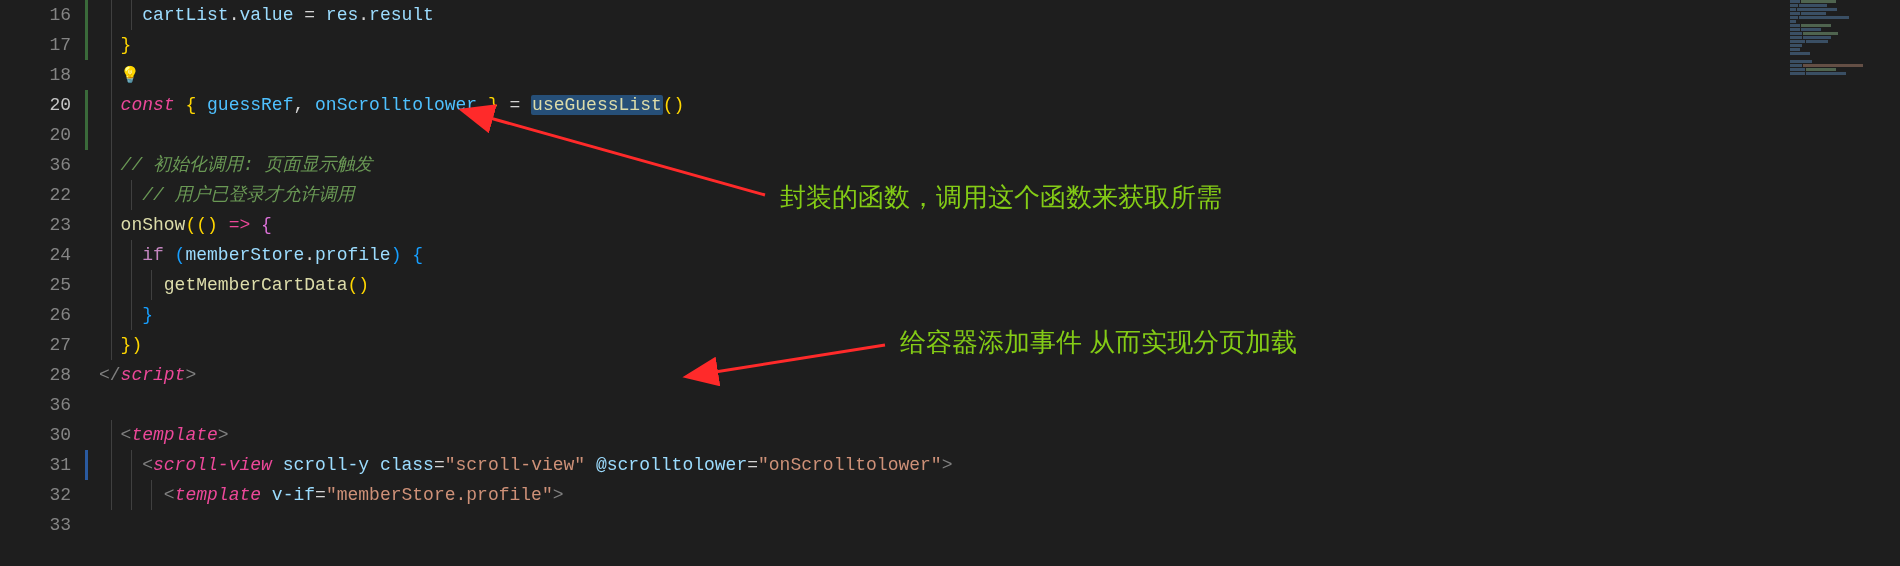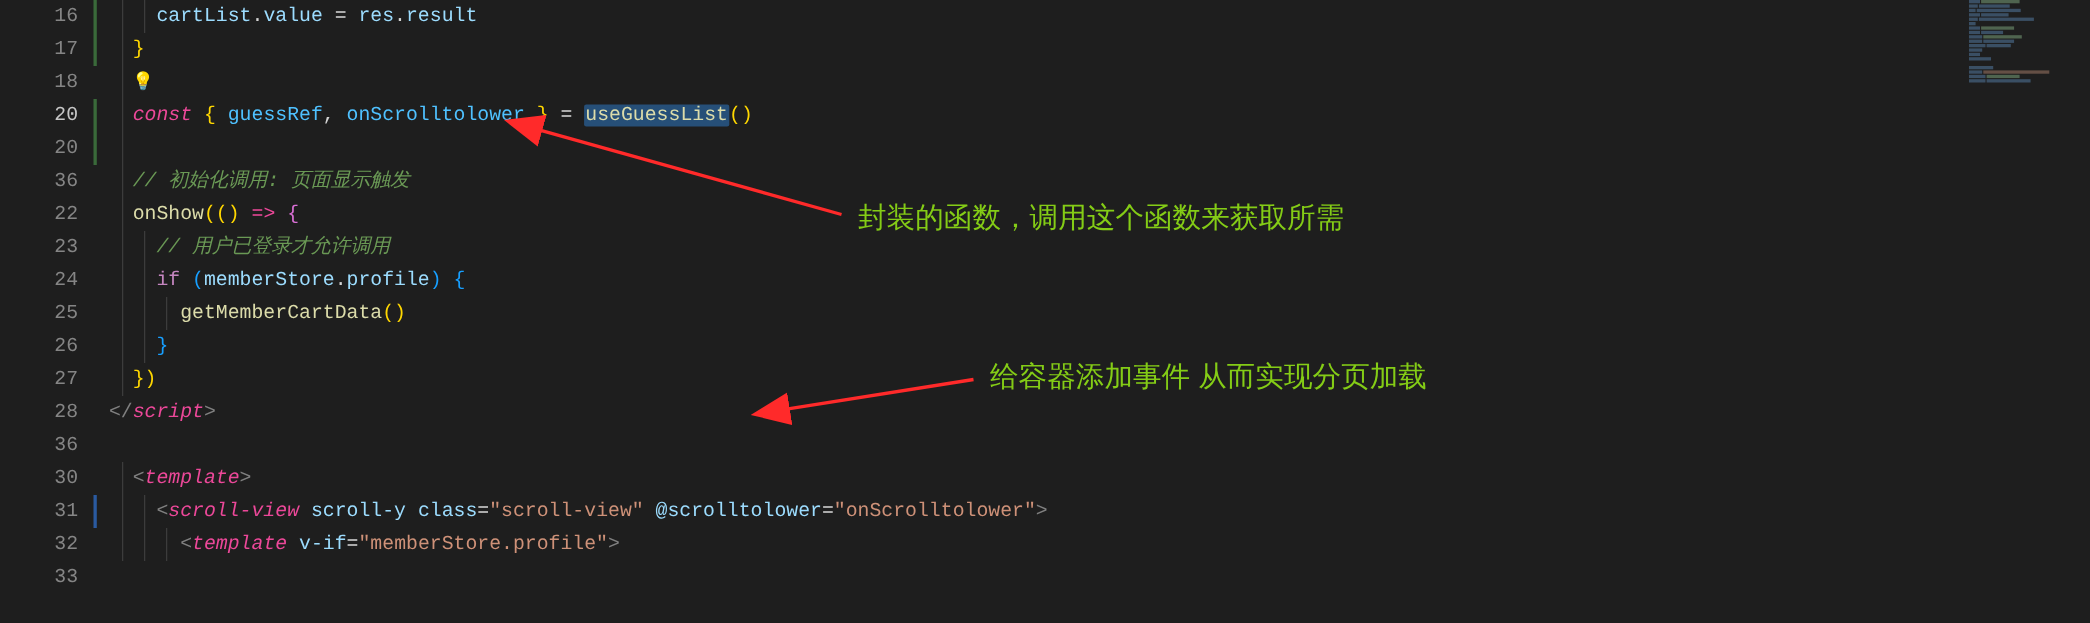--- a/index.html
+++ b/index.html
@@ -152,22 +152,22 @@
     <div class="seg" style="top:450px;height:30px;background:#2a5aa0;"></div>
   </div>
 
   <div class="code">
     <div class="line"><div class="guide" style="left:12px;"></div><div class="guide" style="left:32px;"></div><span class="var">    cartList</span><span class="pun">.</span><span class="var">value</span><span class="pun"> = </span><span class="var">res</span><span class="pun">.</span><span class="var">result</span></div>
     <div class="line"><div class="guide" style="left:12px;"></div><span class="brack-y">  }</span></div>
     <div class="line"><div class="guide" style="left:12px;"></div>  <span class="bulb">💡</span></div>
     <div class="line"><div class="guide" style="left:12px;"></div><span class="kw">  const</span><span class="brack-y"> { </span><span class="const">guessRef</span><span class="pun">, </span><span class="const">onScrolltolower</span><span class="brack-y"> } </span><span class="pun">= </span><span class="fn sel">useGuessList</span><span class="brack-y">()</span></div>
     <div class="line"><div class="guide" style="left:12px;"></div></div>
     <div class="line"><div class="guide" style="left:12px;"></div><span class="cmt">  // 初始化调用: 页面显示触发</span></div>
+    <div class="line"><div class="guide" style="left:12px;"></div><div class="guide" style="left:32px;"></div><span class="cmt">    // 用户已登录才允许调用</span></div>
     <div class="line"><div class="guide" style="left:12px;"></div><span class="fn">  onShow</span><span class="brack-y">(() </span><span class="kw">=&gt;</span><span class="brack-p"> {</span></div>
-    <div class="line"><div class="guide" style="left:12px;"></div><div class="guide" style="left:32px;"></div><span class="cmt">    // 用户已登录才允许调用</span></div>
     <div class="line"><div class="guide" style="left:12px;"></div><div class="guide" style="left:32px;"></div><span class="kwctl">    if</span><span class="brack-b"> (</span><span class="var">memberStore</span><span class="pun">.</span><span class="var">profile</span><span class="brack-b">) {</span></div>
     <div class="line"><div class="guide" style="left:12px;"></div><div class="guide" style="left:32px;"></div><div class="guide" style="left:52px;"></div><span class="fn">      getMemberCartData</span><span class="brack-y">()</span></div>
     <div class="line"><div class="guide" style="left:12px;"></div><div class="guide" style="left:32px;"></div><span class="brack-b">    }</span></div>
     <div class="line"><div class="guide" style="left:12px;"></div><span class="brack-y">  })</span></div>
     <div class="line"><span class="muted">&lt;/</span><span class="kw">script</span><span class="muted">&gt;</span></div>
     <div class="line"></div>
     <div class="line"><div class="guide" style="left:12px;"></div><span class="muted">  &lt;</span><span class="kw">template</span><span class="muted">&gt;</span></div>
     <div class="line"><div class="guide" style="left:12px;"></div><div class="guide" style="left:32px;"></div><span class="muted">    &lt;</span><span class="kw">scroll-view</span><span> </span><span class="attr">scroll-y</span><span> </span><span class="attr">class</span><span class="pun">=</span><span class="str">"scroll-view"</span><span> </span><span class="attr">@scrolltolower</span><span class="pun">=</span><span class="str">"onScrolltolower"</span><span class="muted">&gt;</span></div>
     <div class="line"><div class="guide" style="left:12px;"></div><div class="guide" style="left:32px;"></div><div class="guide" style="left:52px;"></div><span class="muted">      &lt;</span><span class="kw">template</span><span> </span><span class="attr">v-if</span><span class="pun">=</span><span class="str">"memberStore.profile"</span><span class="muted">&gt;</span></div>
   </div>

